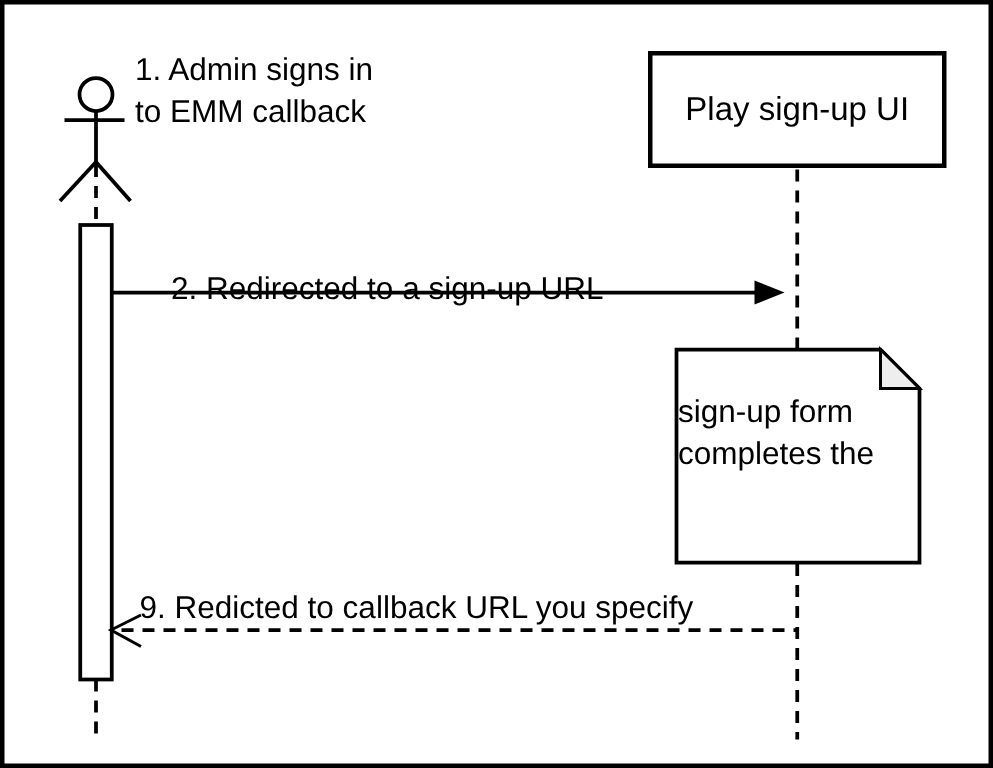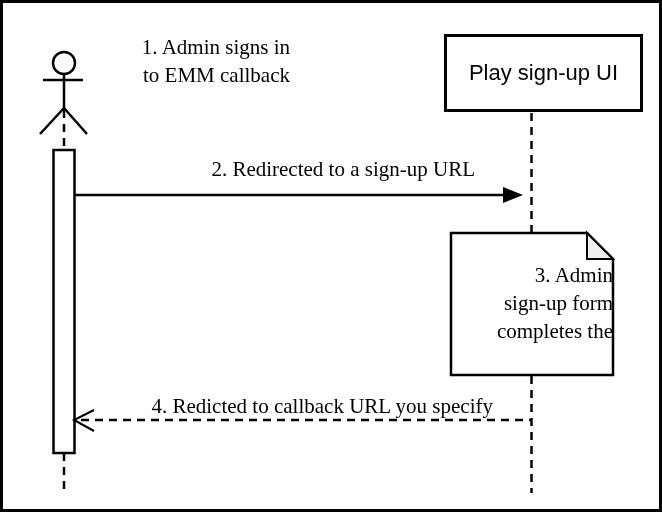--- a/index.html
+++ b/index.html
@@ -22,42 +22,40 @@
     left: 0;
     top: 0;
     width: 662px;
     height: 512px;
   }
   .label {
     position: absolute;
     color: #000000;
     font-size: 21px;
     line-height: 28px;
-    text-align: right;
+    text-align: left;
     white-space: nowrap;
-    font-family: Liberation Serif, serif;
   }
   .lifeline-box {
     position: absolute;
     left: 429px;
     top: 31px;
     width: 199px;
     height: 78px;
     box-sizing: border-box;
     border: 3px solid #000000;
     background: #ffffff;
     display: flex;
     align-items: center;
     justify-content: center;
     font-size: 22px;
     color: #000000;
-    margin-left: 12px;
   }
   .msg-label-1 { left: 87px;  top: 30px;  width: 200px; }
-  .msg-label-2 { left: 111px; top: 152px; width: 361px; }
+  .msg-label-2 { left: 111px; top: 176px; width: 361px; }
   .note-label  { left: 449px; top: 258px; width: 161px; }
   .msg-label-4 { left: 90px;  top: 389px; width: 400px; }
 </style>
 </head>
 <body>
 
 <div class="canvas">
 
   <svg class="shapes-layer" viewBox="0 0 662 512">
 
@@ -98,20 +96,19 @@
   </div>
 
   <div class="label msg-label-1">
     <div>1. Admin signs in</div>
     <div>to EMM callback</div>
   </div>
 
   <div class="label msg-label-2">2. Redirected to a sign-up URL</div>
 
   <div class="label note-label">
-    <div>3. Admin</div>
     <div>sign-up form</div>
     <div>completes the</div>
   </div>
 
-  <div class="label msg-label-4">4. Redicted to callback URL you specify</div>
+  <div class="label msg-label-4">9. Redicted to callback URL you specify</div>
 
 </div>
 
 </body></html>

